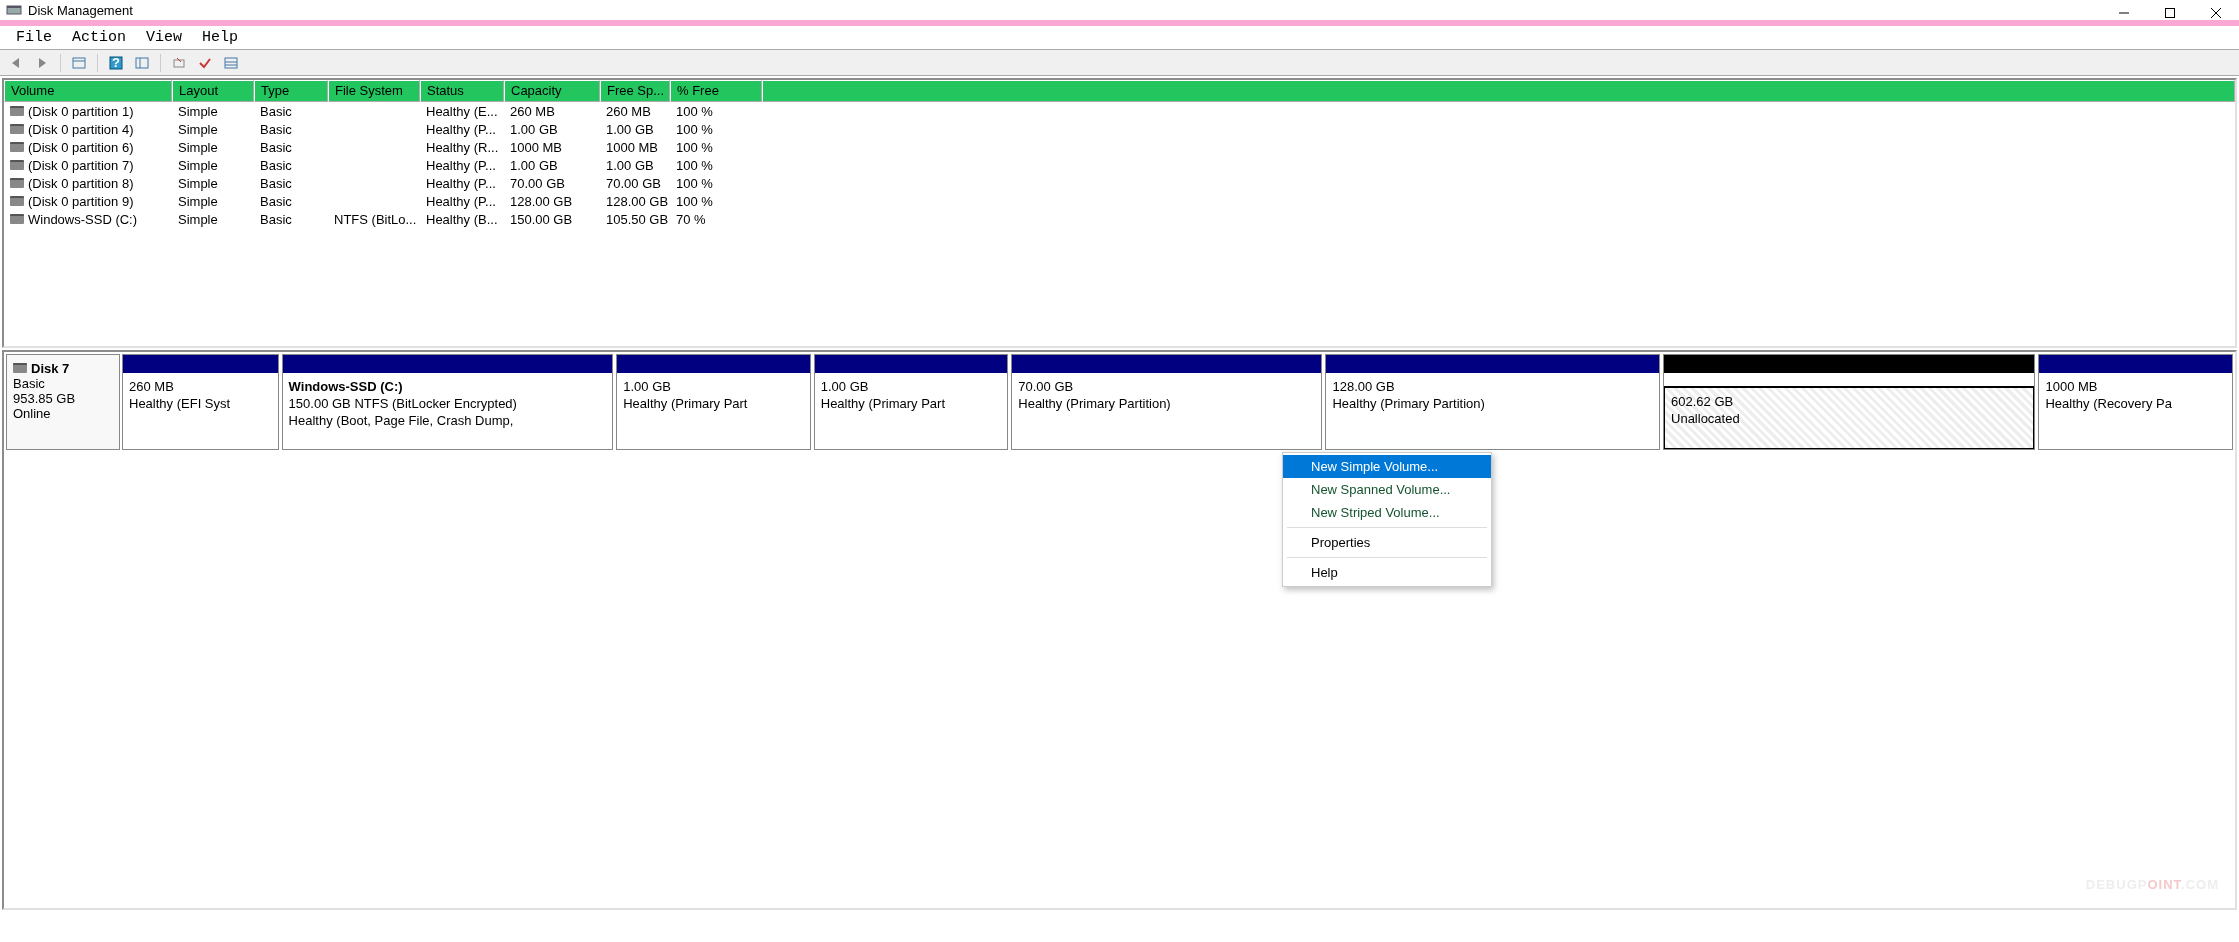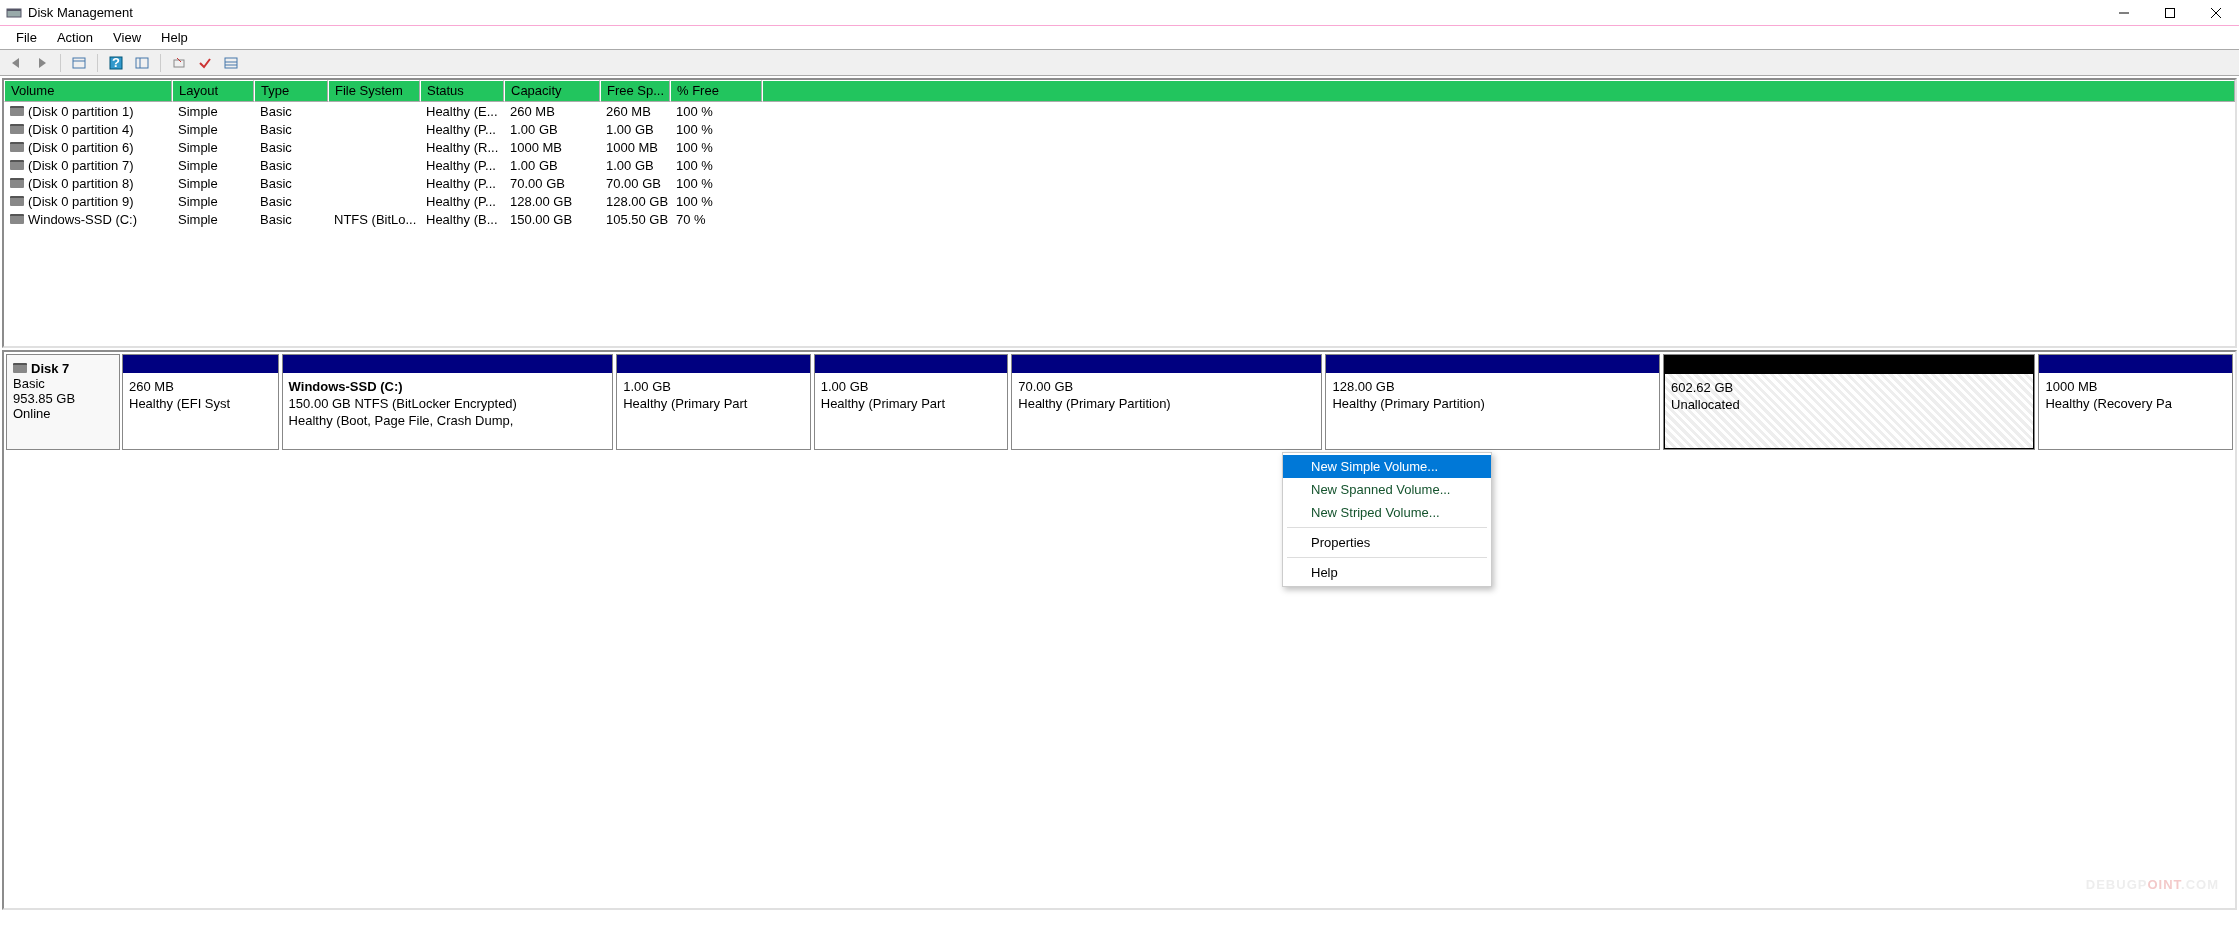--- a/index.html
+++ b/index.html
@@ -1,27 +1,27 @@
 <!DOCTYPE html>
 <html><head>
 <meta charset="utf-8">
 <style>
 * { margin:0; padding:0; box-sizing:border-box; font-family:"Segoe UI",Tahoma,sans-serif; font-size:13px; color:#000; }
 body { background:#fff; width:2239px; height:942px; position:relative; overflow:hidden; }
 
 
-.titlebar { height:26px; display:flex; align-items:center; padding-left:6px; border-bottom:1px solid #f9a8d4; }
+.titlebar { height:26px; display:flex; align-items:center; padding-left:6px; border-bottom:6px solid #f9a8d4; }
 .titlebar-icon { width:16px; height:16px; margin-right:6px; display:inline-flex; align-items:center; justify-content:center; }
 .titlebar-text { font-size:13px; }
 .win-controls { position:absolute; right:0; top:0; display:flex; height:26px; }
 .win-btn { width:46px; height:26px; display:flex; align-items:center; justify-content:center; font-size:12px; font-family:sans-serif; }
 
 
 .menubar { height:24px; display:flex; align-items:center; padding-left:6px; border-bottom:1px solid #aaa; }
-.menu-item { padding:2px 10px; font-size:13px; }
+.menu-item { padding:2px 10px; font-size:15px;font-family:Liberation Mono, monospace; }
 
 
 .toolbar { height:26px; display:flex; align-items:center; padding-left:4px; background:#f0f0f0; border-bottom:1px solid #aaa; gap:2px; }
 .tb-btn { width:24px; height:22px; display:flex; align-items:center; justify-content:center; border:1px solid transparent; }
 .tb-sep { width:1px; height:18px; background:#ccc; margin:0 4px; }
 
 
 .volume-pane { border:2px inset #e0e0e0; margin:2px; height:270px; overflow:hidden; }
 .vl-header { display:flex; height:22px; background:#f0f0f0; }
 .vl-hcell { border:1px outset #fff; background:#22c55e; padding:2px 6px; font-size:13px; overflow:hidden; white-space:nowrap; }
@@ -299,21 +299,21 @@
             <div>Healthy (Primary Partition)</div>
           </div>
         </div>
         <div class="part" style="flex: 228 0 0px;">
           <div class="part-hdr "></div>
           <div class="part-body ">
             <div>128.00 GB</div>
             <div>Healthy (Primary Partition)</div>
           </div>
         </div>
-        <div class="part" style="flex: 254 0 0px;">
+        <div class="part" style="flex: 254 0 0px; gap: 14px;">
           <div class="part-hdr black"></div>
           <div class="part-body hatched">
             <div>602.62 GB</div>
             <div>Unallocated</div>
           </div>
         </div>
         <div class="part" style="flex: 132 0 0px;">
           <div class="part-hdr "></div>
           <div class="part-body ">
             <div>1000 MB</div>

